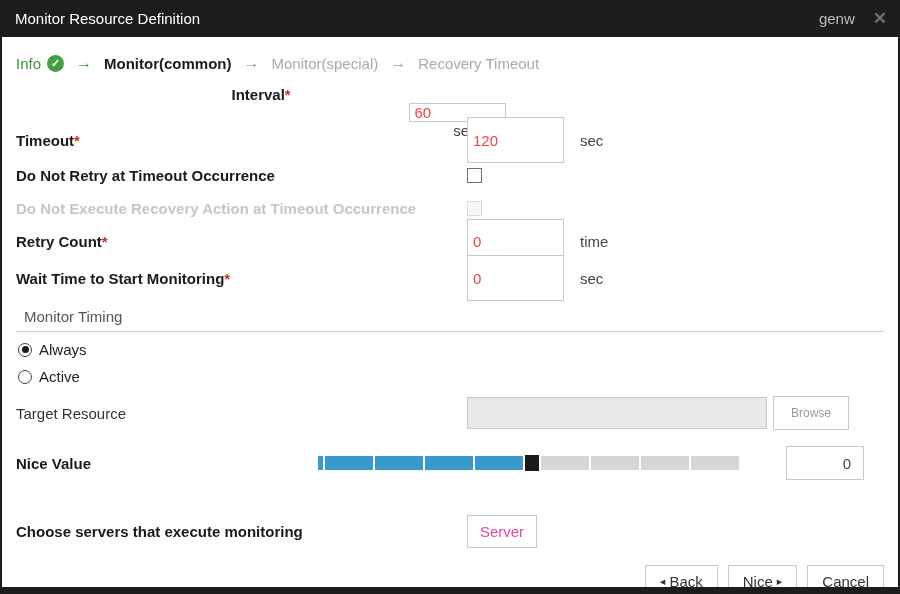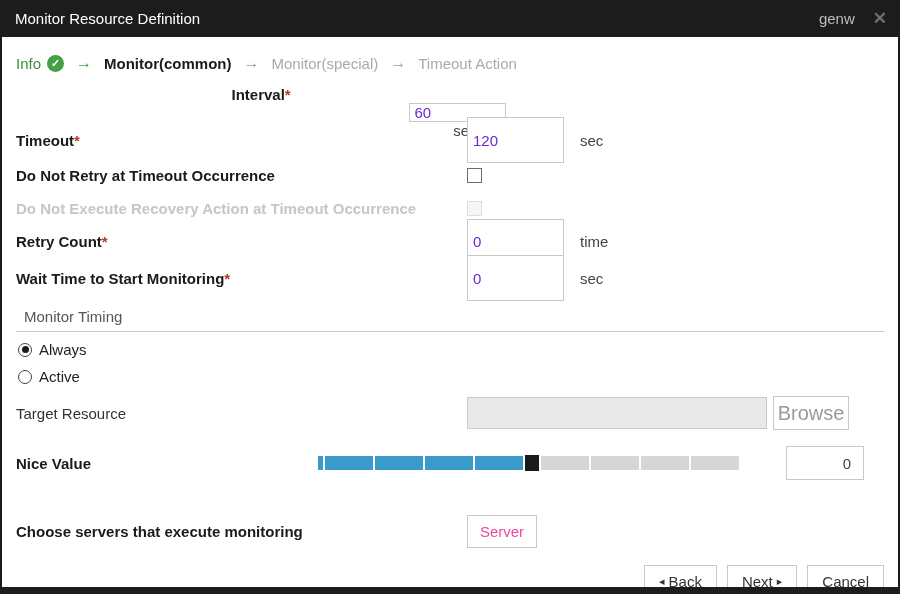--- a/index.html
+++ b/index.html
@@ -30,21 +30,21 @@
   .step-current { color:#1a1a1a; font-weight:bold; }
   .step-future { color:#a9a9a9; }
 
   
   .row { display:flex; align-items:center; padding-left:14px; }
   .row .lbl { width:451px; font-size:15px; color:#1a1a1a; font-weight:bold; flex:none; }
   .row .lbl.normal { font-weight:normal; color:#333; }
   .row .lbl.disabled { color:#c6c6c6; }
   .req { color:#b53a26; font-weight:bold; }
   .num-input { width:97px; height:46px; border:1px solid #c8c8c8; background:#fff;
-    font-family:"Liberation Sans", sans-serif; font-size:15px; color:#6d28d9; padding:0 5px; }
+    font-family:"Liberation Sans", sans-serif; font-size:15px; color:#ef4444; padding:0 5px; }
   .unit { margin-left:16px; font-size:15px; color:#444; }
 
   .r-interval { margin-top:5px; height:36px;flex-direction:column; }
   .r-timeout { height:36px; }
   .r-check1 { height:35px; }
   .r-check2 { height:30px; }
   .r-retry { height:37px; }
   .r-wait { height:36px; }
 
   .cbox { width:15px; height:15px; border:1px solid #6e6e6e; background:#fff; display:inline-block; }
@@ -54,21 +54,21 @@
   .hr { border:none; border-top:1px solid #ccc; margin:0 14px 4px 14px; }
 
   .radio-row { display:flex; align-items:center; padding-left:16px; height:27px; font-size:15px; color:#222; }
   .radio { width:14px; height:14px; border:1px solid #444; border-radius:50%;
     display:inline-flex; align-items:center; justify-content:center; margin-right:7px; flex:none; background:#fff; }
   .radio .dot { width:7px; height:7px; border-radius:50%; background:#1a1a1a; }
 
   .r-target { margin-top:5px; height:36px; }
   .target-input { width:300px; height:32px; background:#e9e9e9; border:1px solid #c9c9c9; }
   .browse-btn { margin-left:6px; width:76px; height:34px; background:#fff; border:1px solid #c8c8c8;
-    color:#9a9a9a; font-family:"Liberation Sans", sans-serif; font-size:20px; }
+    color:#9a9a9a; font-family:"Liberation Sans", sans-serif; font-size:12px; }
 
   .r-nice { margin-top:14px; height:36px; position:relative; }
   .r-nice .lbl { width:302px; }
   .slider { display:flex; align-items:center; height:14px; }
   .slider .seg { height:14px; margin-right:2px; }
   .seg.cap { width:5px; }
   .seg.blue { width:48px; background:#3a9ac9; }
   .seg.gray { width:48px; background:#d6d6d6; }
   .seg.thumb { width:14px; height:16px; background:#1a1a1a; margin-right:2px; }
   .nice-input { position:absolute; left:784px; top:1px; width:78px; height:34px;
@@ -103,21 +103,21 @@
     <div class="steps">
       <span class="step-done">
         <span>Info</span>
         <span class="check-badge">✓</span>
       </span>
       <span class="sep green">→</span>
       <span class="step-current">Monitor(common)</span>
       <span class="sep gray">→</span>
       <span class="step-future">Monitor(special)</span>
       <span class="sep gray">→</span>
-      <span class="step-future">Timeout Action</span>
+      <span class="step-future">Recovery Timeout</span>
     </div>
 
     <div class="row r-interval">
       <span class="lbl"><span>Interval</span><span class="req">*</span></span>
       <input class="num-input" type="text" value="60" style="">
       <span class="unit">sec</span>
     </div>
 
     <div class="row r-timeout">
       <span class="lbl"><span>Timeout</span><span class="req">*</span></span>
@@ -188,21 +188,21 @@
       <span class="lbl">Choose servers that execute monitoring</span>
       <button class="server-btn">Server</button>
     </div>
 
     <div class="footer">
       <button>
           <span class="tri">◂</span>
           <span>Back</span>
         </button>
       <button>
-          <span>Next</span>
+          <span>Nice</span>
           <span class="tri">▸</span>
         </button>
       <button>
           <span>Cancel</span>
         </button>
     </div>
 
   </div>
 </div>
 

